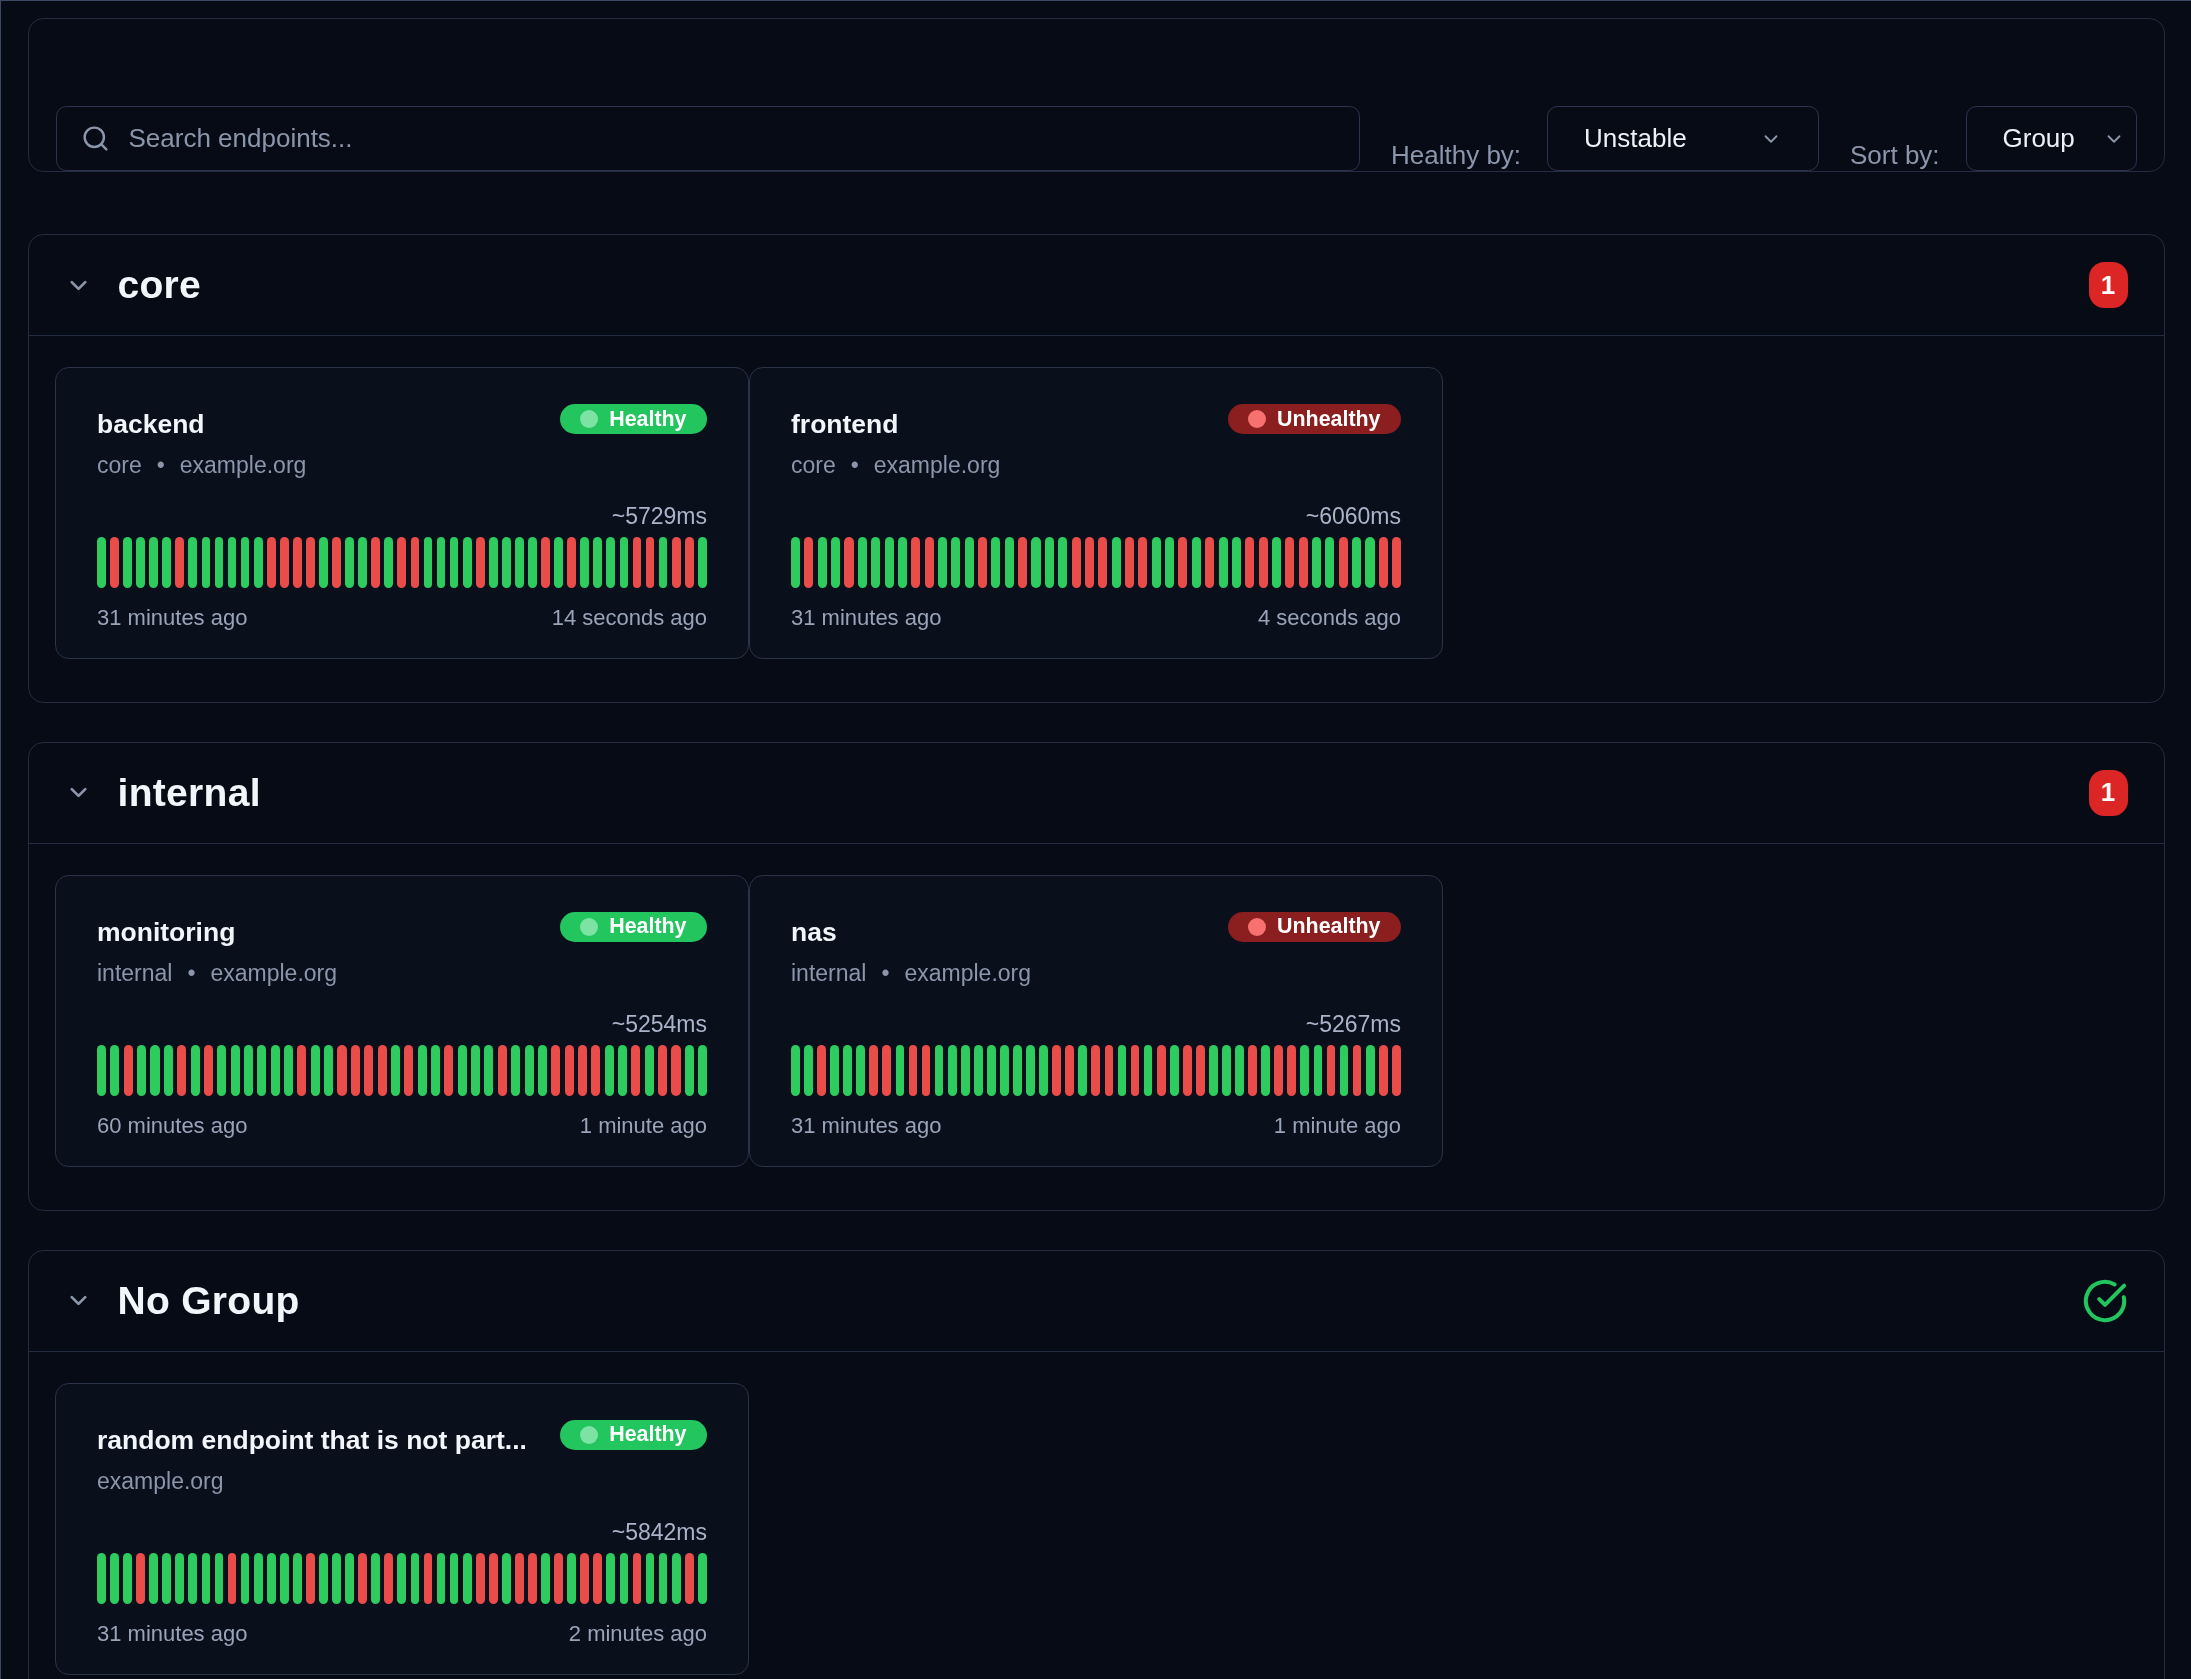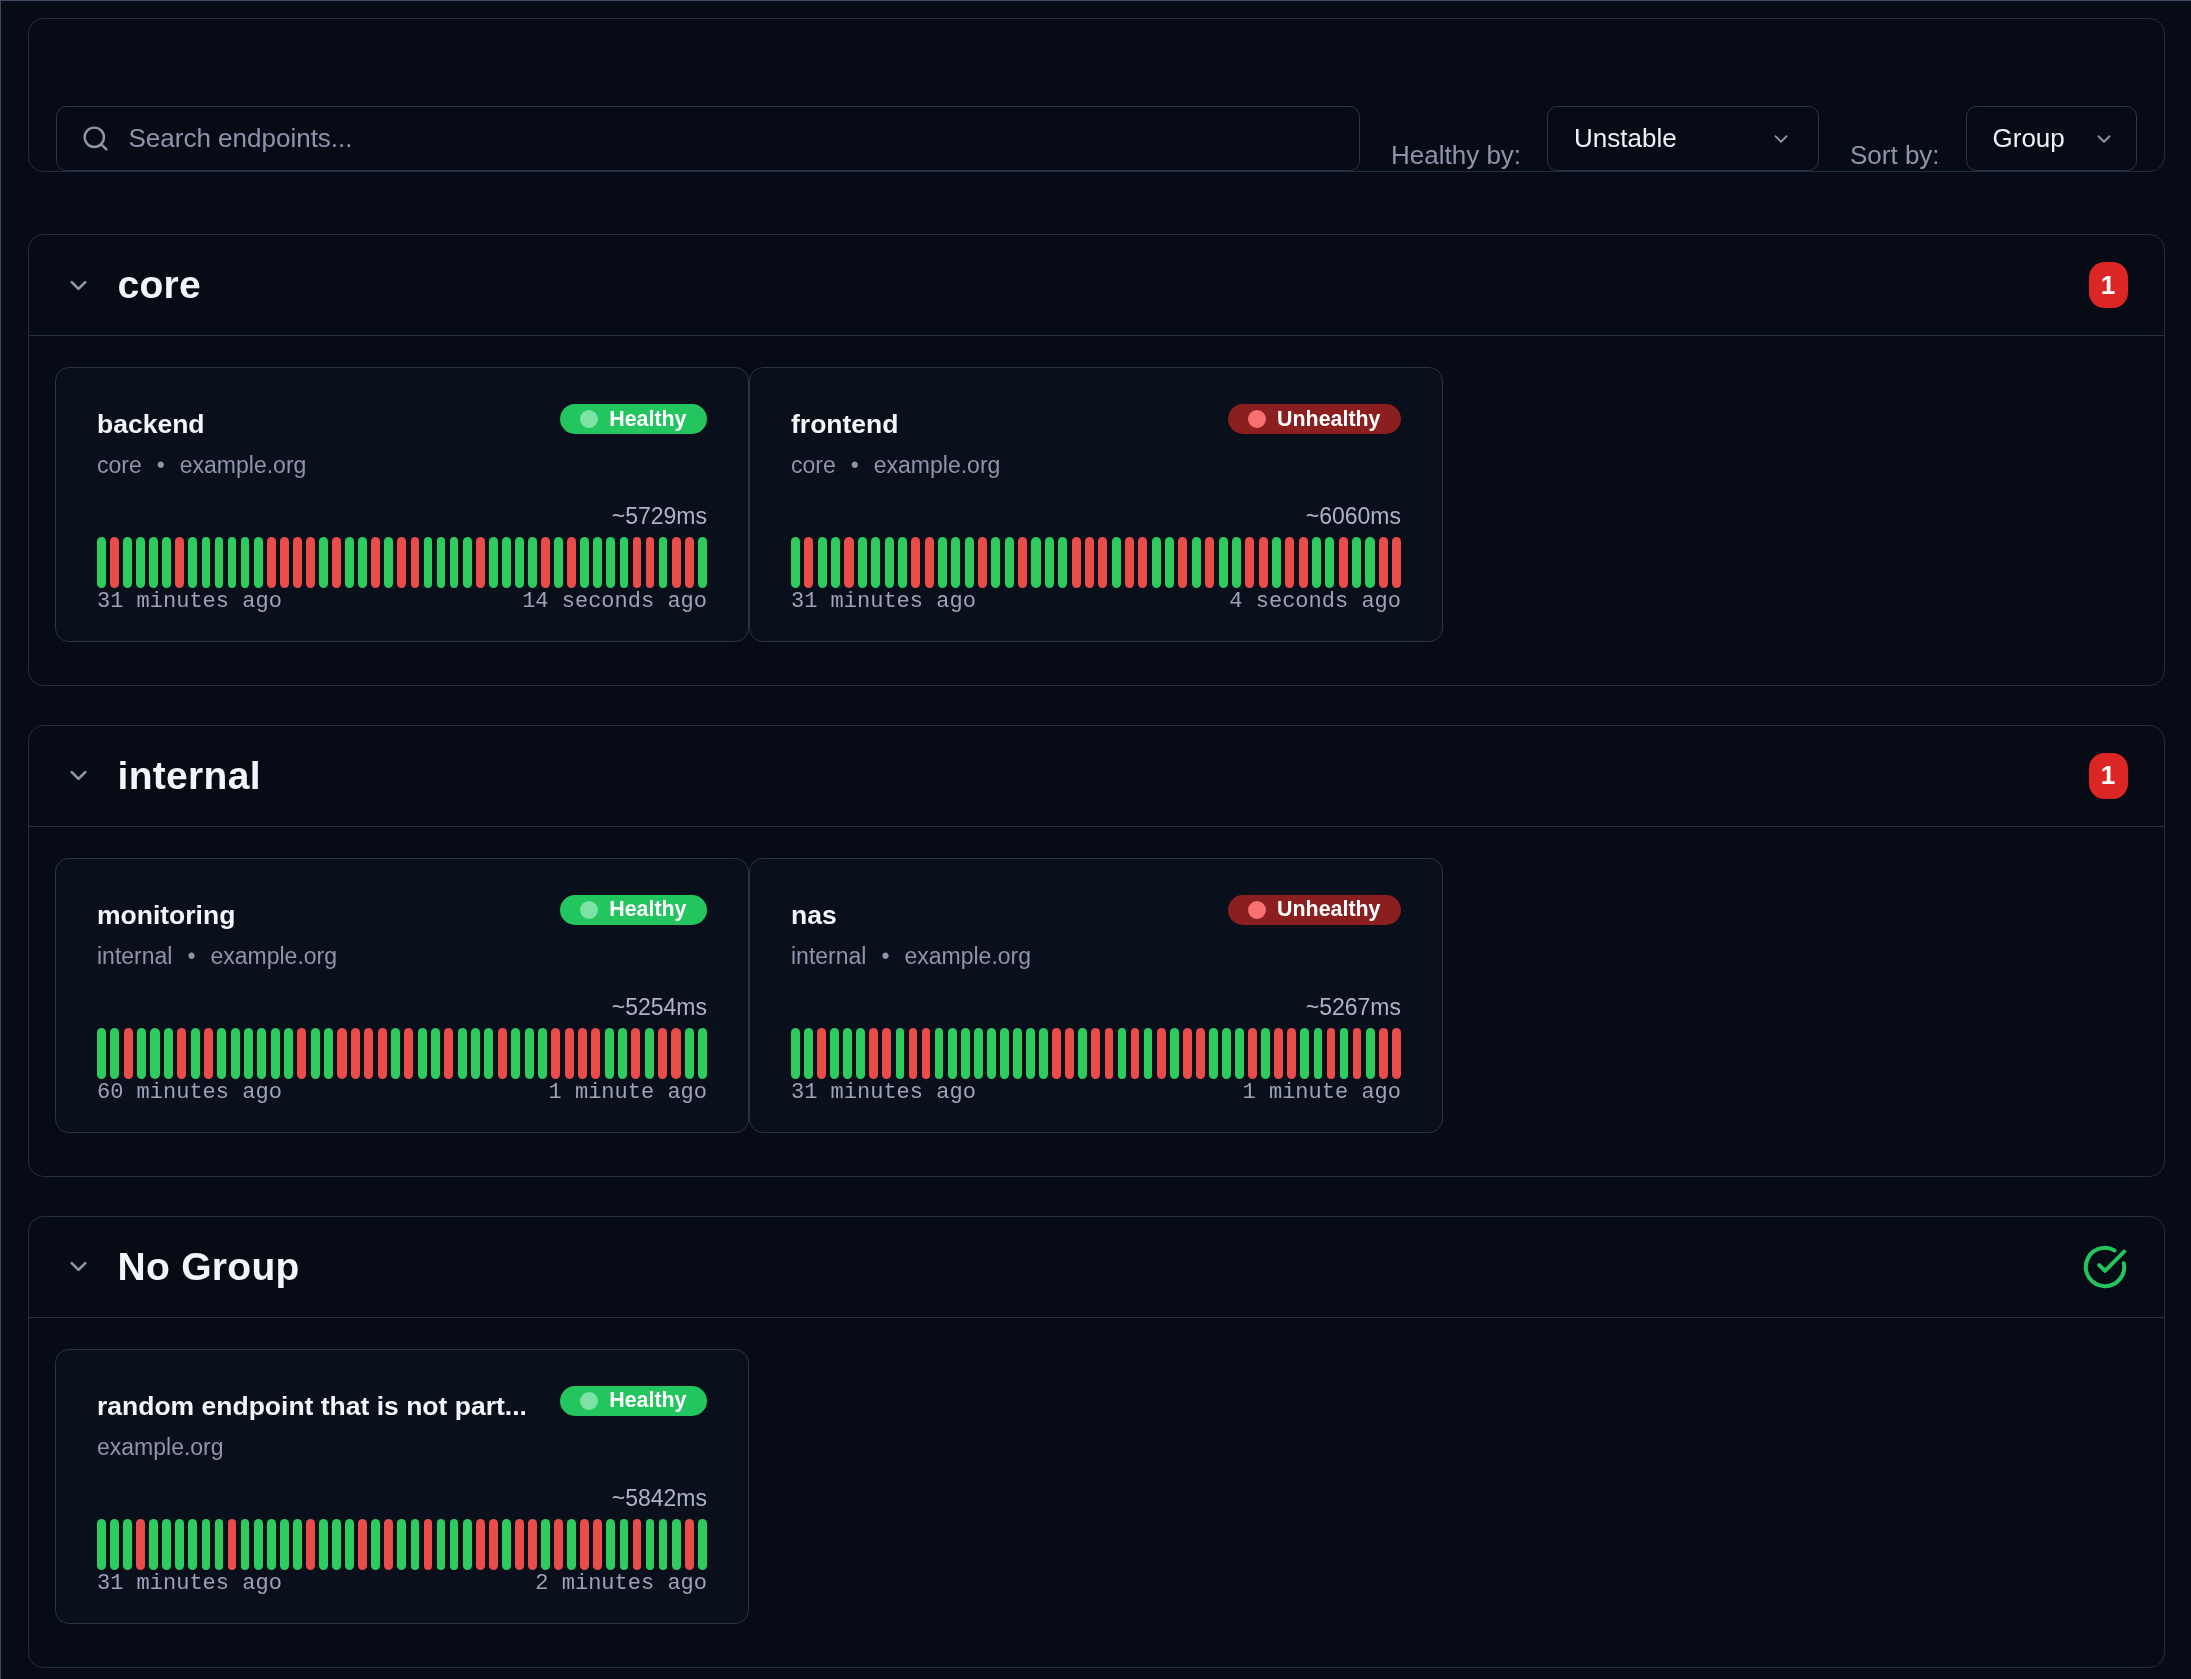--- a/index.html
+++ b/index.html
@@ -34,21 +34,21 @@
   .searchbox input {
     background: transparent; border: none; outline: none;
     color: #dfe5ee; font-size: 26px; width: 100%;
     font-family: inherit;
   }
   .searchbox input::placeholder { color: #8b96ab; opacity: 1; }
   .ctl-label { color: #8b96ab; font-size: 26px; white-space: nowrap; }
   .select {
     height: 65px; border: 1.3px solid #2c3550; border-radius: 10.3px;
     display: flex; align-items: center; justify-content: space-between;
-    padding: 0 26px; gap: 28px;
+    padding: 0 36px; gap: 28px;
     color: #eef1f7; font-size: 26px; cursor: pointer; white-space: nowrap;
   }
   .select.filter { width: 272px; margin-left: -5.1px; }
   .select.sort { width: 171px; margin-left: -5.1px; }
   .chev { color: #8b96ab; flex: none; }
   
   .groups { display: flex; flex-direction: column; gap: 39px; margin: 62px 26.5px 0; }
   .group {
     border: 0.9px solid var(--panel-border, #232c40);
     border-radius: 15.4px;
@@ -114,23 +114,23 @@
   }
   .response-time {
     margin-top: 24px; text-align: right;
     font-size: 23px; color: #aab4c8;
   }
   .bars { margin-top: 6.8px; display: flex; gap: 4.3px; height: 51px; }
   .bar { flex: 1; border-radius: 6px; }
   .bar.ok { background: var(--bar-ok, #2ecc5e); }
   .bar.fail { background: var(--bar-fail, #ea4c4a); }
   .stamps {
-    margin-top: 1px;
+    margin-top: 17px;
     display: flex; justify-content: space-between;
-    font-size: 22px; color: #99a4b8; font-family: Liberation Mono, monospace;
+    font-size: 22px; color: #99a4b8;
   }
 </style>
 </head>
 <body>
 
 <div class="viewport">
 
   <div class="topbar">
     <div class="searchbox">
       <svg width="29" height="29" viewBox="0 0 24 24" fill="none" stroke="#8b96ab" stroke-width="2" stroke-linecap="round" stroke-linejoin="round">

